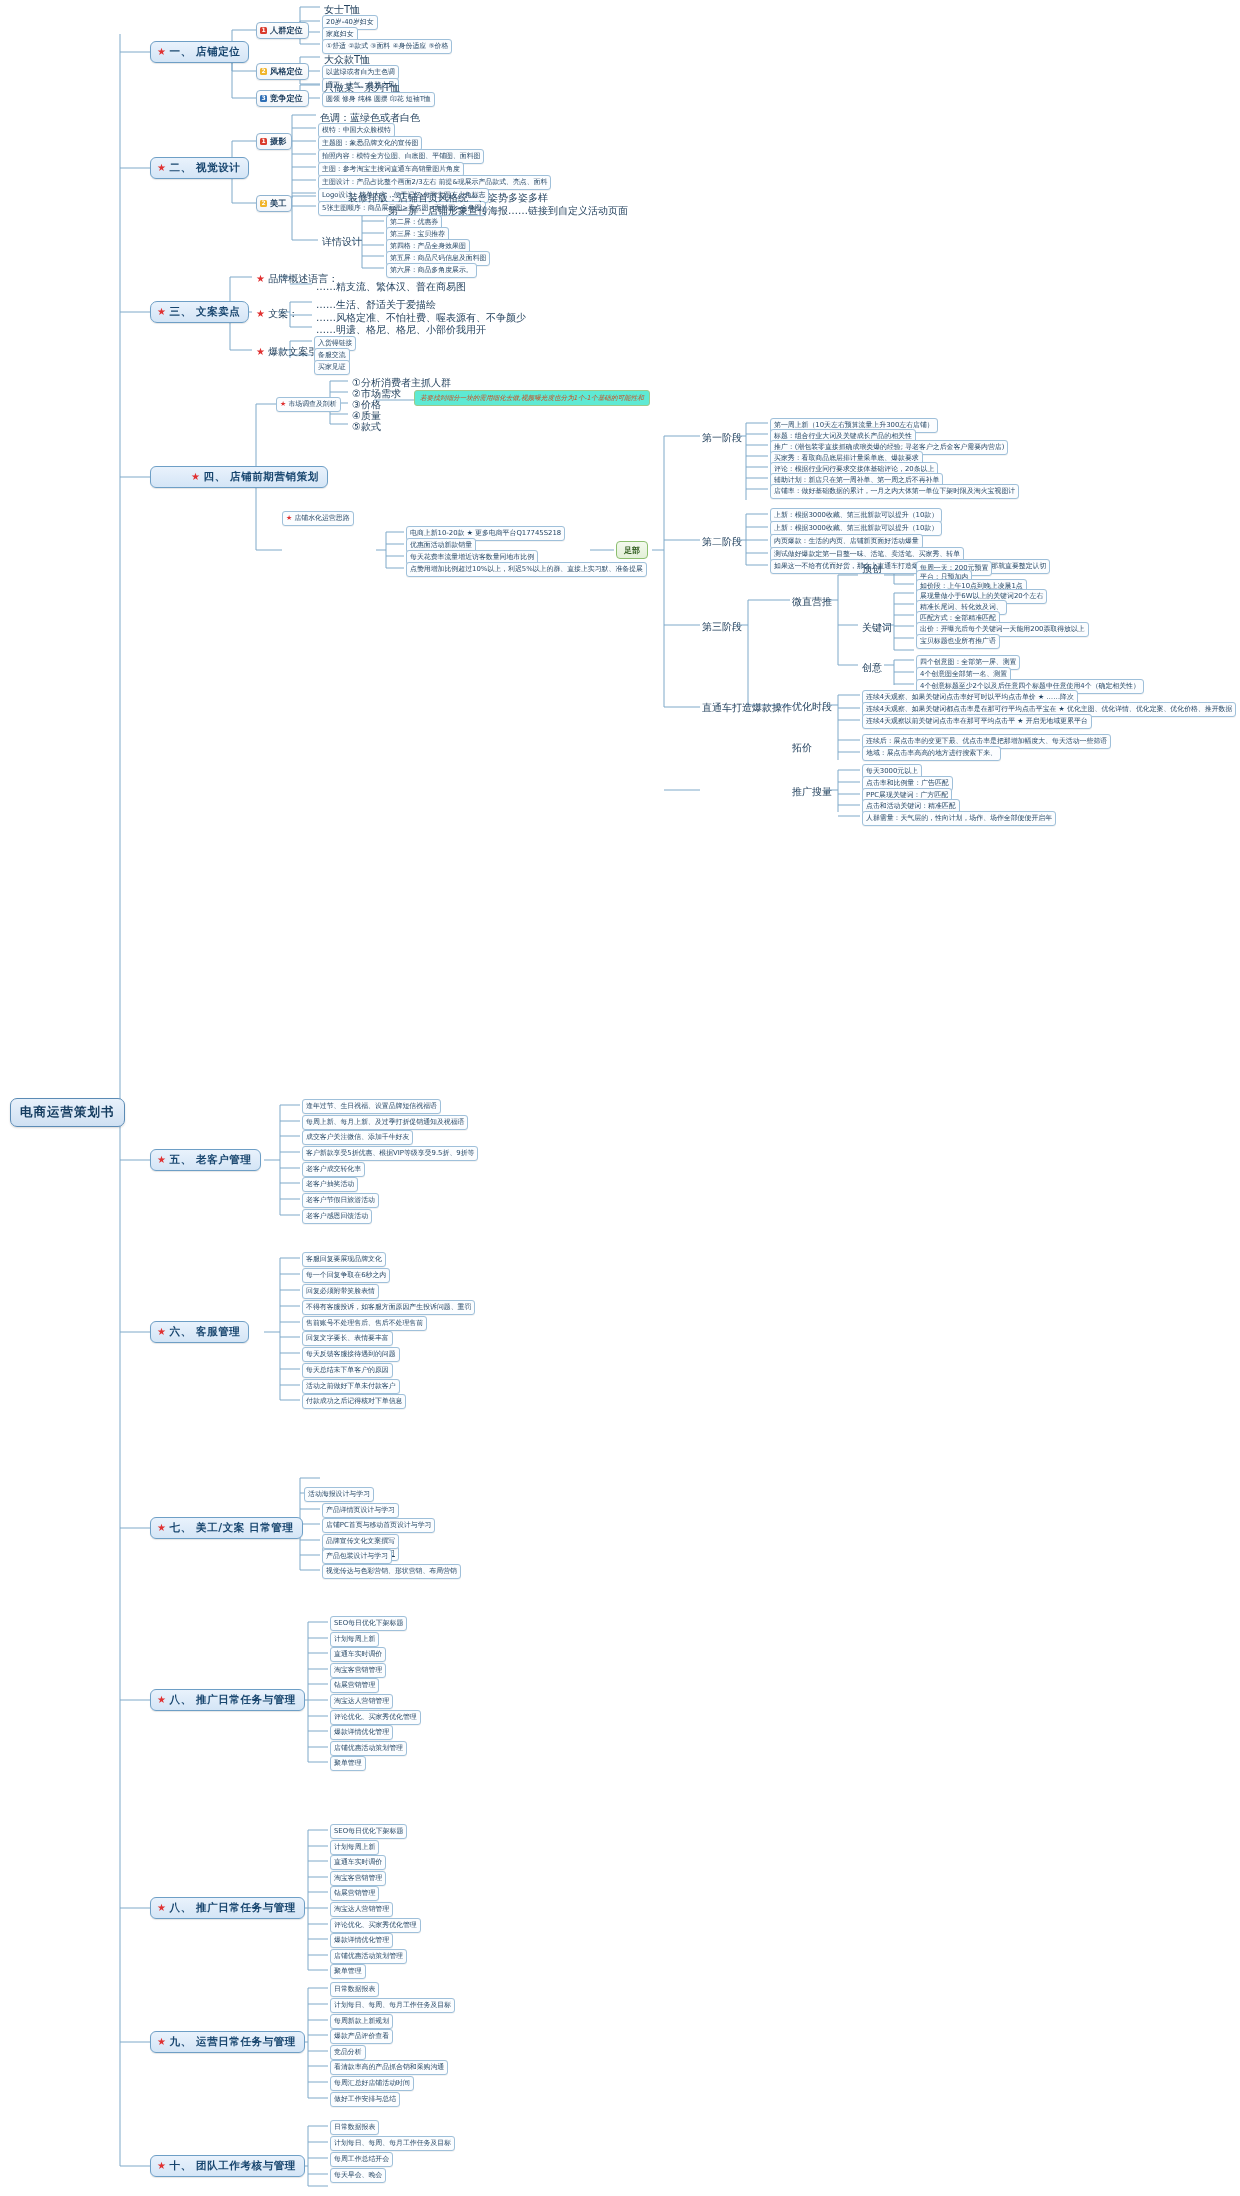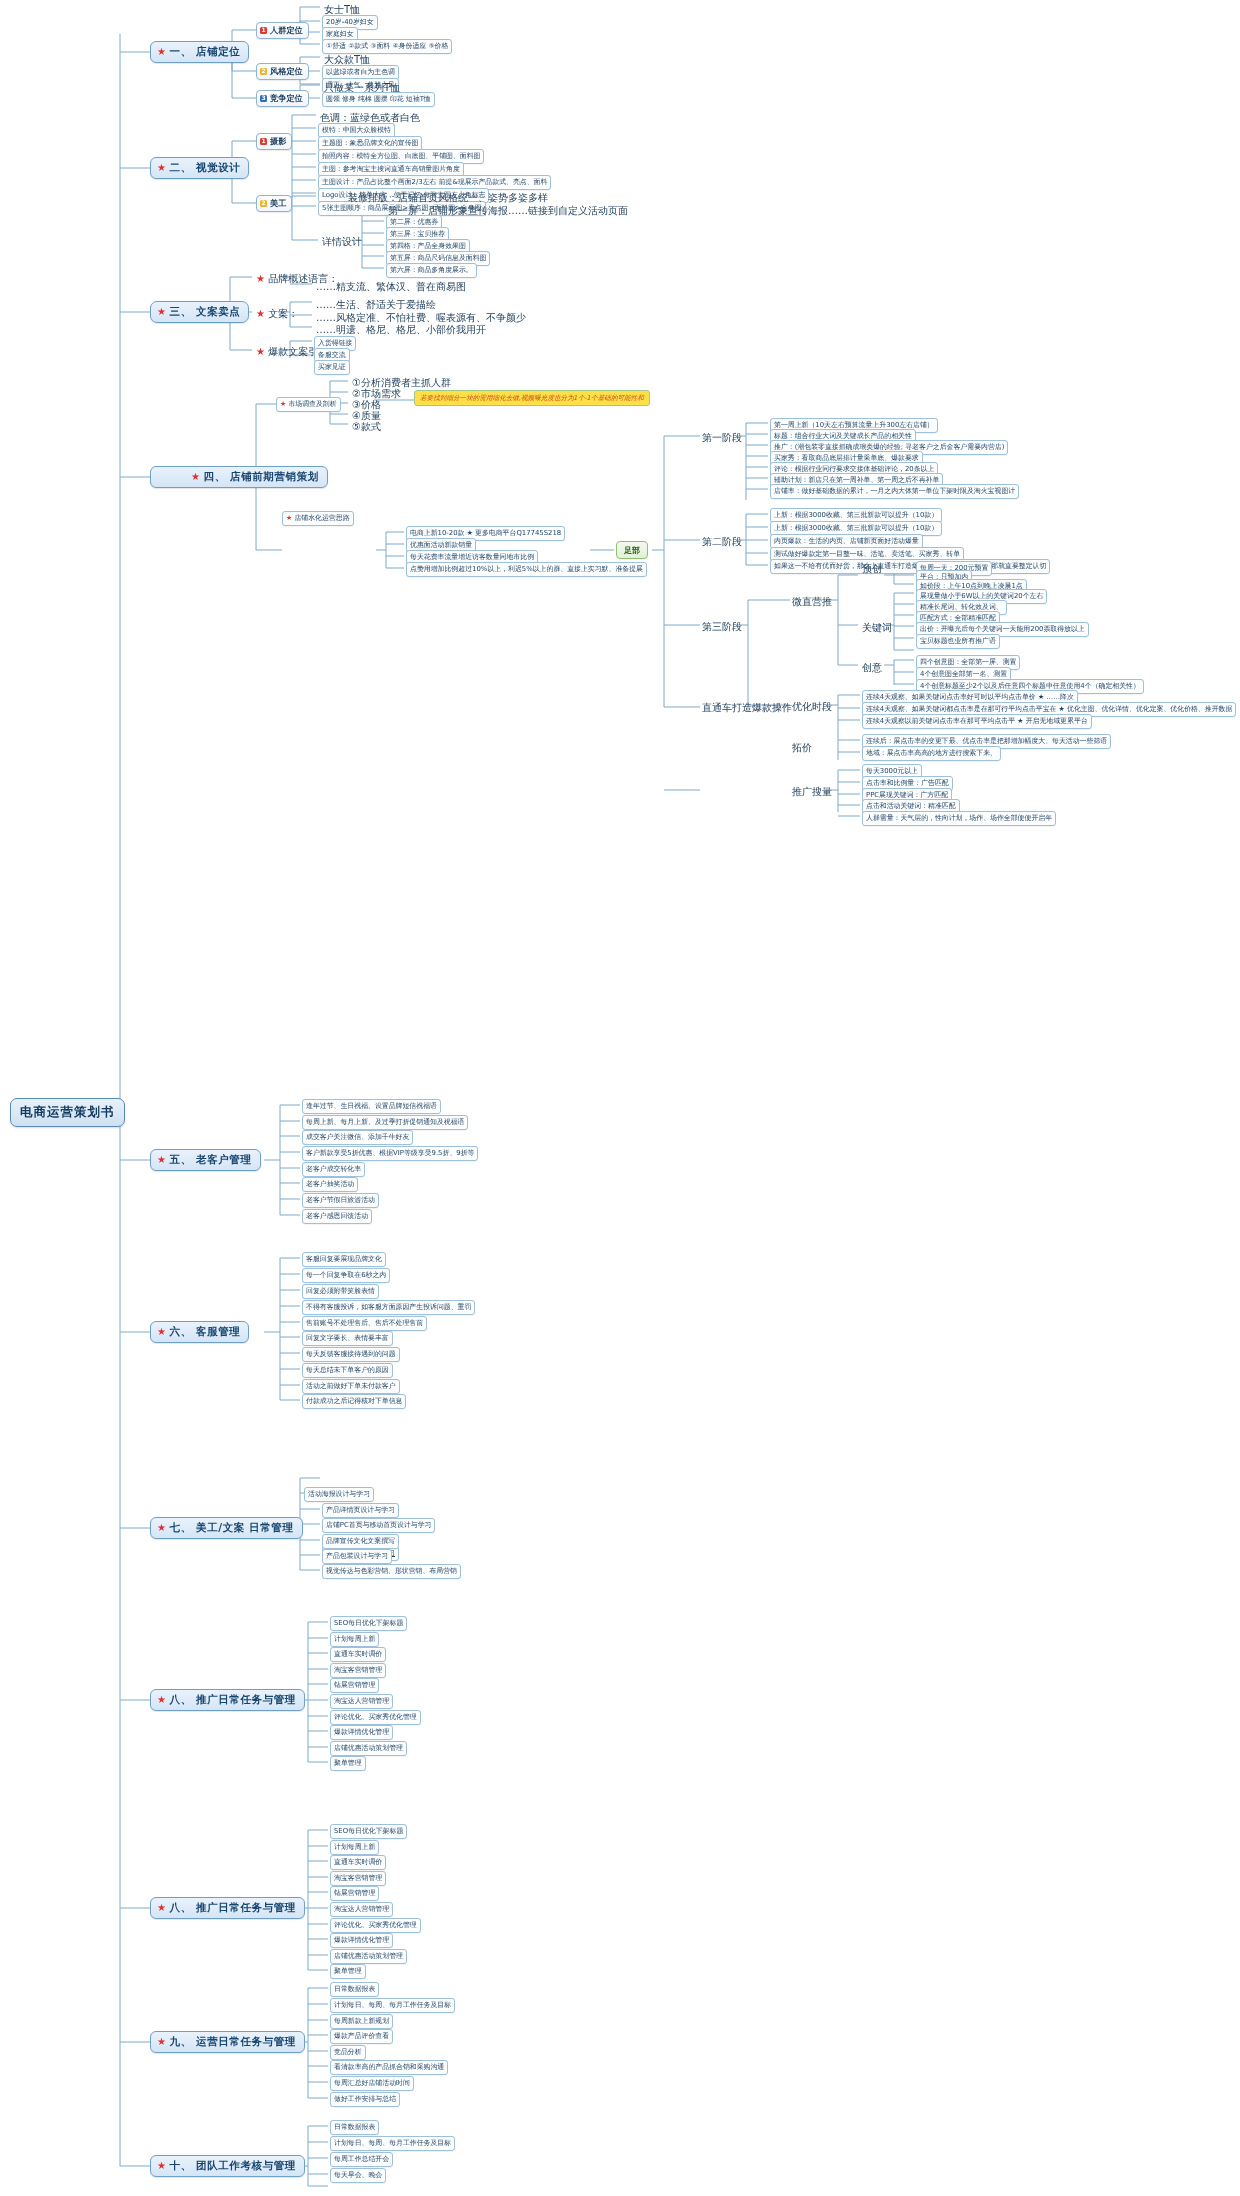--- a/index.html
+++ b/index.html
@@ -51,21 +51,21 @@
     background:#fbfdff;border:0.9px solid #9fc0da;border-radius:3px;
     color:#1d3f5e;font-size:7.4px;padding:1.6px 4px;
     box-shadow:0 .5px .8px rgba(0,0,0,.05);
   }
   .leaf.sm{font-size:6.9px;padding:1.3px 3px;}
   
   .bare{color:#24425e;font-size:7.4px;padding:1px 2px;background:transparent;border:none;}
   .bare.sm{font-size:10px;}
   
   .note{
-    background:#fde047;border:1px solid #9ec98a;border-radius:3px;
+    background:#5eead4;border:1px solid #9ec98a;border-radius:3px;
     color:#cc4b22;font-size:6.6px;font-style:italic;padding:2.5px 5px;
   }
   .green{
     background:linear-gradient(#f3f9ee,#e3f0d8);
     border:1px solid #8cbf6f;border-radius:4px;
     color:#2d5a1c;font-size:8px;font-weight:bold;padding:2.5px 7px;
   }
 </style>
 </head>
 <body>

